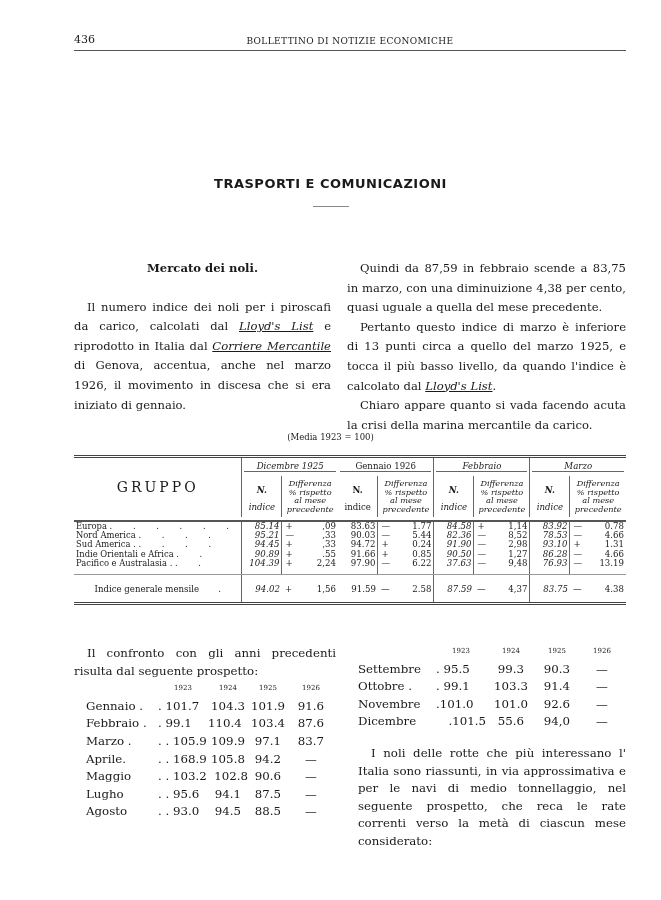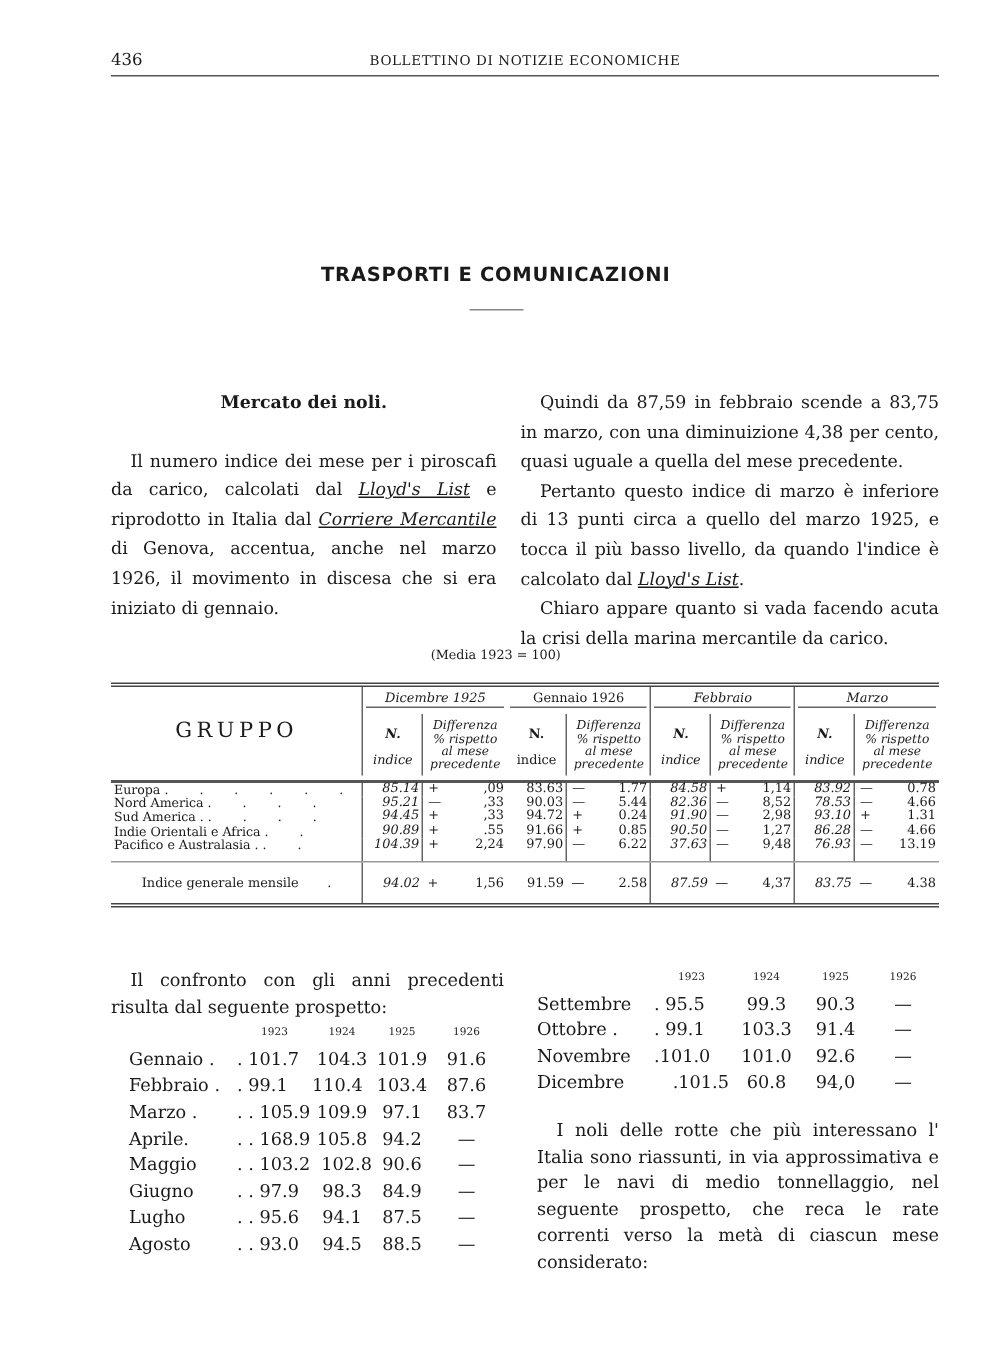--- a/index.html
+++ b/index.html
@@ -42,21 +42,21 @@
 <div class="abs running-head">
   <span class="page-num">436</span>
   <span class="journal">BOLLETTINO DI NOTIZIE ECONOMICHE</span>
 </div>
 
 <div class="abs section-title">TRASPORTI E COMUNICAZIONI</div>
 <div class="abs rule-short"></div>
 
 <div class="abs col" style="left:74px; top:259px; width:257px;">
   <p class="subhead">Mercato dei noli.</p>
-  <p><span>Il numero indice dei mese per i piroscafi da carico, calcolati dal </span><span class="it">Lloyd's List</span><span> e riprodotto in Italia dal </span><span class="it">Corriere Mercantile</span><span> di Genova, accentua, anche nel marzo 1926, il movimento in discesa che si era iniziato di gennaio.</span></p>
+  <p><span>Il numero indice dei noli per i piroscafi da carico, calcolati dal </span><span class="it">Lloyd's List</span><span> e riprodotto in Italia dal </span><span class="it">Corriere Mercantile</span><span> di Genova, accentua, anche nel marzo 1926, il movimento in discesa che si era iniziato di gennaio.</span></p>
 </div>
 
 <div class="abs col" style="left:347px; top:259px; width:279px;">
   <p>Quindi da 87,59 in febbraio scende a 83,75 in marzo, con una diminuizione 4,38 per cento, quasi uguale a quella del mese precedente.</p>
   <p><span>Pertanto questo indice di marzo è inferiore di 13 punti circa a quello del marzo 1925, e tocca il più basso livello, da quando l'indice è calcolato dal </span><span class="it">Lloyd's List</span><span>.</span></p>
   <p>Chiaro appare quanto si vada facendo acuta la crisi della marina mercantile da carico.</p>
 </div>
 
 <div class="abs media">(Media 1923 = 100)</div>
 
@@ -289,27 +289,20 @@
           <td style="text-align:center">—</td>
         </tr>
         <tr>
           <td><span>Maggio</span></td>
           <td style="text-align:left"><span>. . </span><span>103.2</span></td>
           <td style="text-align:right">102.8</td>
           <td style="text-align:center">90.6</td>
           <td style="text-align:center">—</td>
         </tr>
         <tr>
-          <td><span>Giugno</span></td>
-          <td style="text-align:left"><span>. . </span><span>97.9</span></td>
-          <td style="text-align:center">98.3</td>
-          <td style="text-align:center">84.9</td>
-          <td style="text-align:center">—</td>
-        </tr>
-        <tr>
           <td><span>Lugho</span></td>
           <td style="text-align:left"><span>. . </span><span>95.6</span></td>
           <td style="text-align:center">94.1</td>
           <td style="text-align:center">87.5</td>
           <td style="text-align:center">—</td>
         </tr>
         <tr>
           <td><span>Agosto</span></td>
           <td style="text-align:left"><span>. . </span><span>93.0</span></td>
           <td style="text-align:center">94.5</td>
@@ -349,20 +342,20 @@
         <tr>
           <td><span>Novembre</span></td>
           <td style="text-align:left"><span>.</span><span>101.0</span></td>
           <td style="text-align:center">101.0</td>
           <td style="text-align:center">92.6</td>
           <td style="text-align:center">—</td>
         </tr>
         <tr>
           <td><span>Dicembre</span></td>
           <td style="text-align:right"><span>.</span><span>101.5</span></td>
-          <td style="text-align:center">60.8</td>
+          <td style="text-align:center">55.6</td>
           <td style="text-align:center">94,0</td>
           <td style="text-align:center">—</td>
         </tr>
       </tbody>
   </table>
   <p style="text-indent:13px; text-align:justify; margin-top:14px; width:268px;">I noli delle rotte che più interessano l' Italia sono riassunti, in via approssimativa e per le navi di medio tonnellaggio, nel seguente prospetto, che reca le rate correnti verso la metà di ciascun mese considerato:</p>
 </div>
 
 </body></html>

